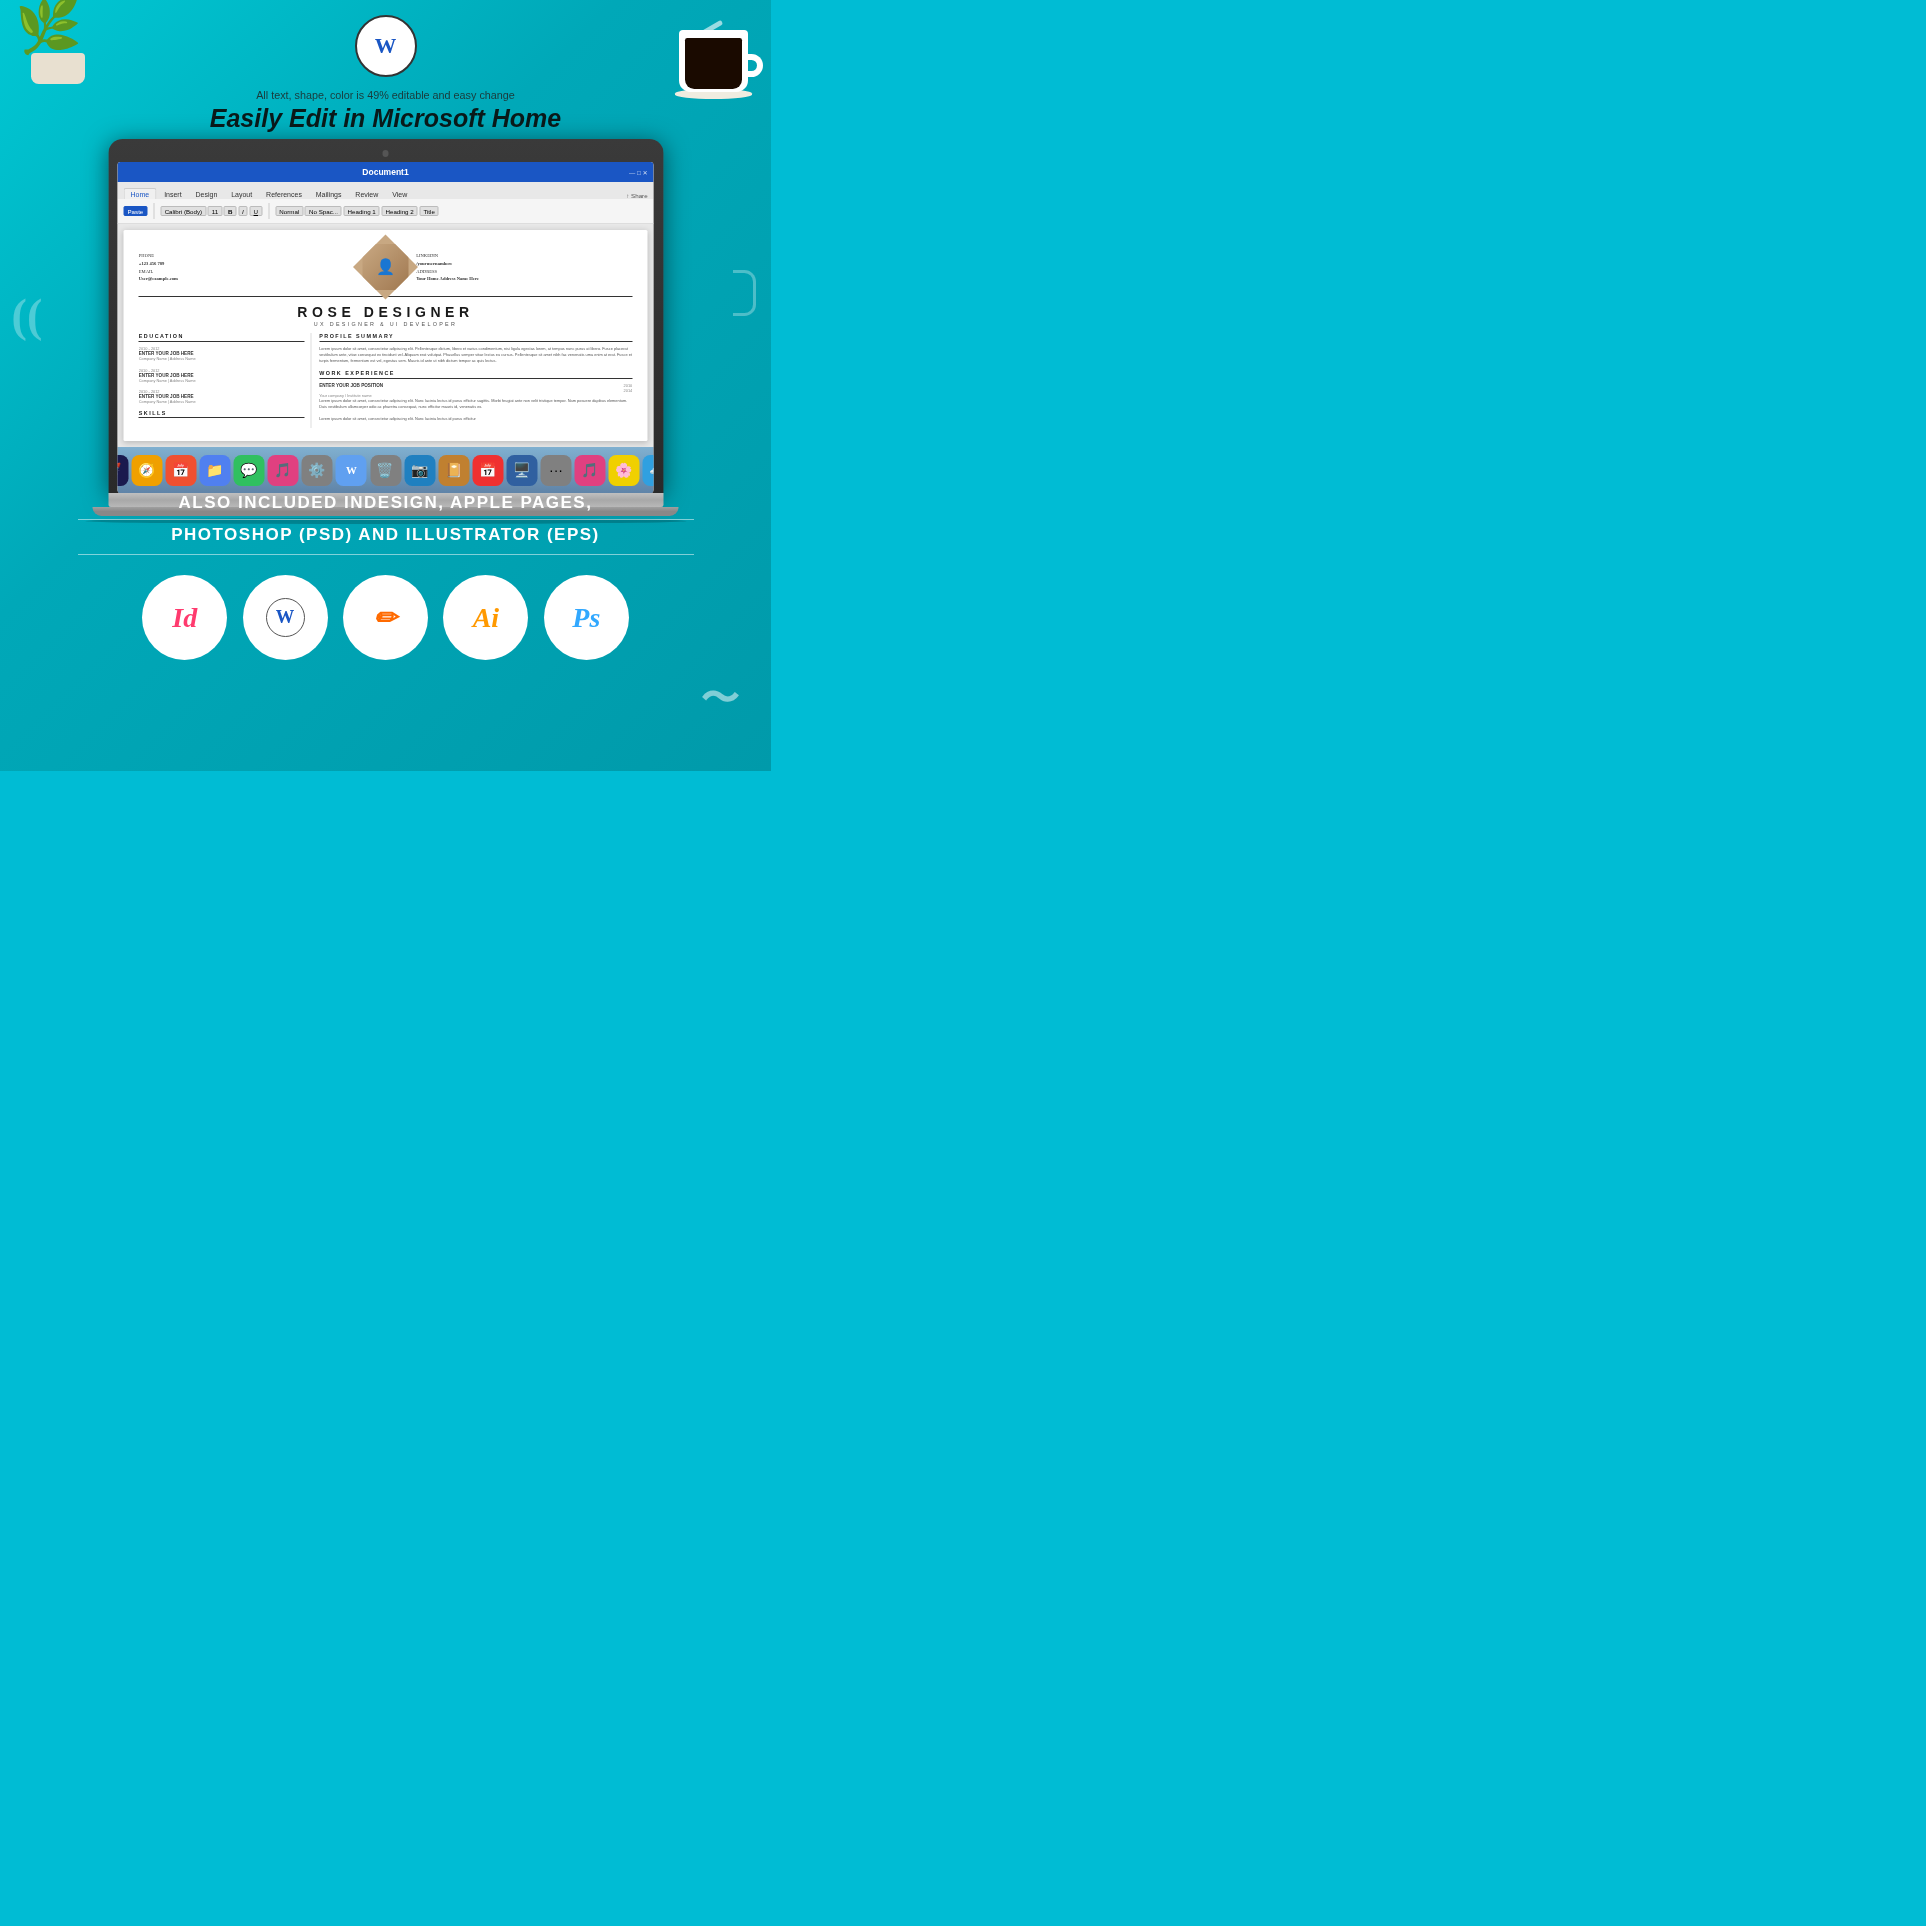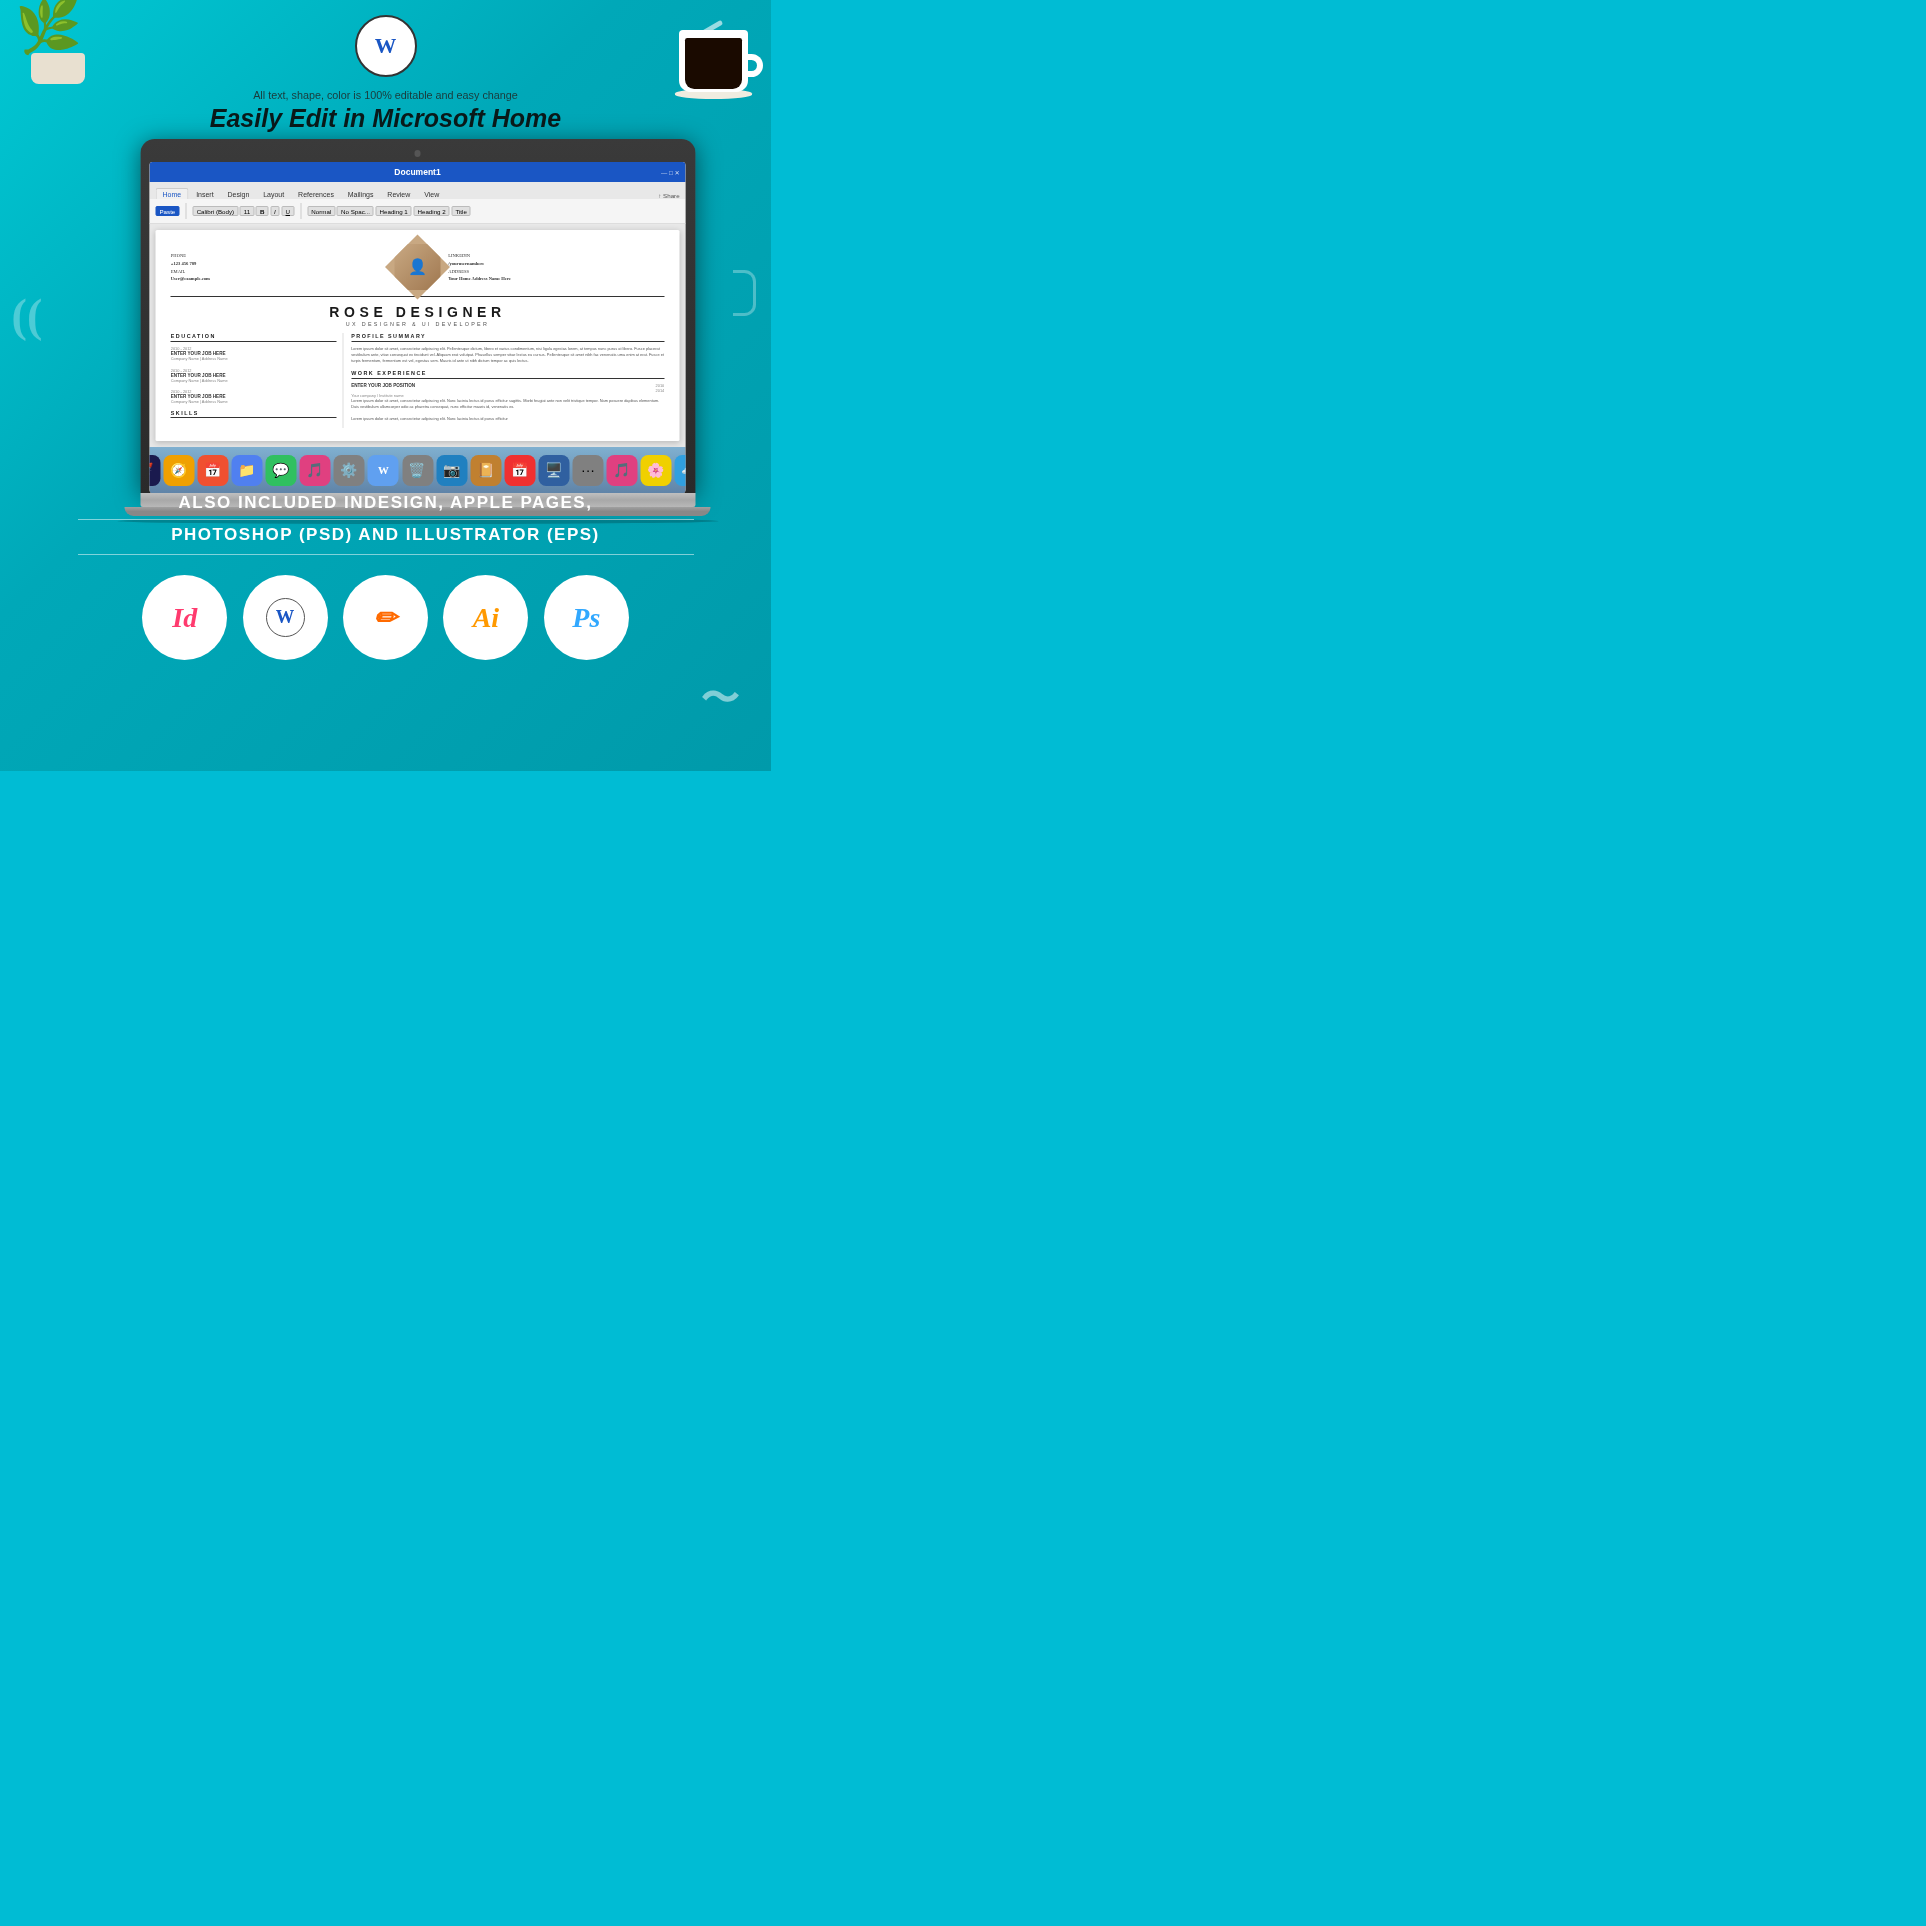--- a/index.html
+++ b/index.html
@@ -184,21 +184,20 @@
       font-style: italic;
     }
 
     
     .laptop-wrap {
       position: absolute;
       top: 139px;
       left: 50%;
       transform: translateX(-50%);
       width: 555px;
-      margin-left: 32px;
     }
     .laptop-screen-outer {
       background: linear-gradient(180deg, #3a3a3a 0%, #2a2a2a 100%);
       border-radius: 14px 14px 0 0;
       padding: 9.2px 9.2px 0 9.2px;
       width: 555px;
       box-shadow: 0 3.9px 23px rgba(0,0,0,0.5);
     }
     .laptop-camera-bar {
       display: flex;
@@ -561,21 +560,21 @@
   <div class="coffee-cup">
     <div class="coffee-liquid"></div>
   </div>
   <div class="coffee-handle"></div>
 </div>
 
 <div class="word-icon-wrap">
   <span class="word-icon-inner">W</span>
 </div>
 
-<div class="header-subtitle">All text, shape, color is 100% editable and easy change</div>
+<div class="header-subtitle">All text, shape, color is 49% editable and easy change</div>
 <div class="header-title">Easily Edit in Microsoft Home</div>
 
 <div class="deco-bracket-right"></div>
 
 <div class="deco-c-left">((</div>
 
 <div class="laptop-wrap">
   <div class="laptop-screen-outer">
     <div class="laptop-camera-bar">
       <div class="laptop-camera"></div>

